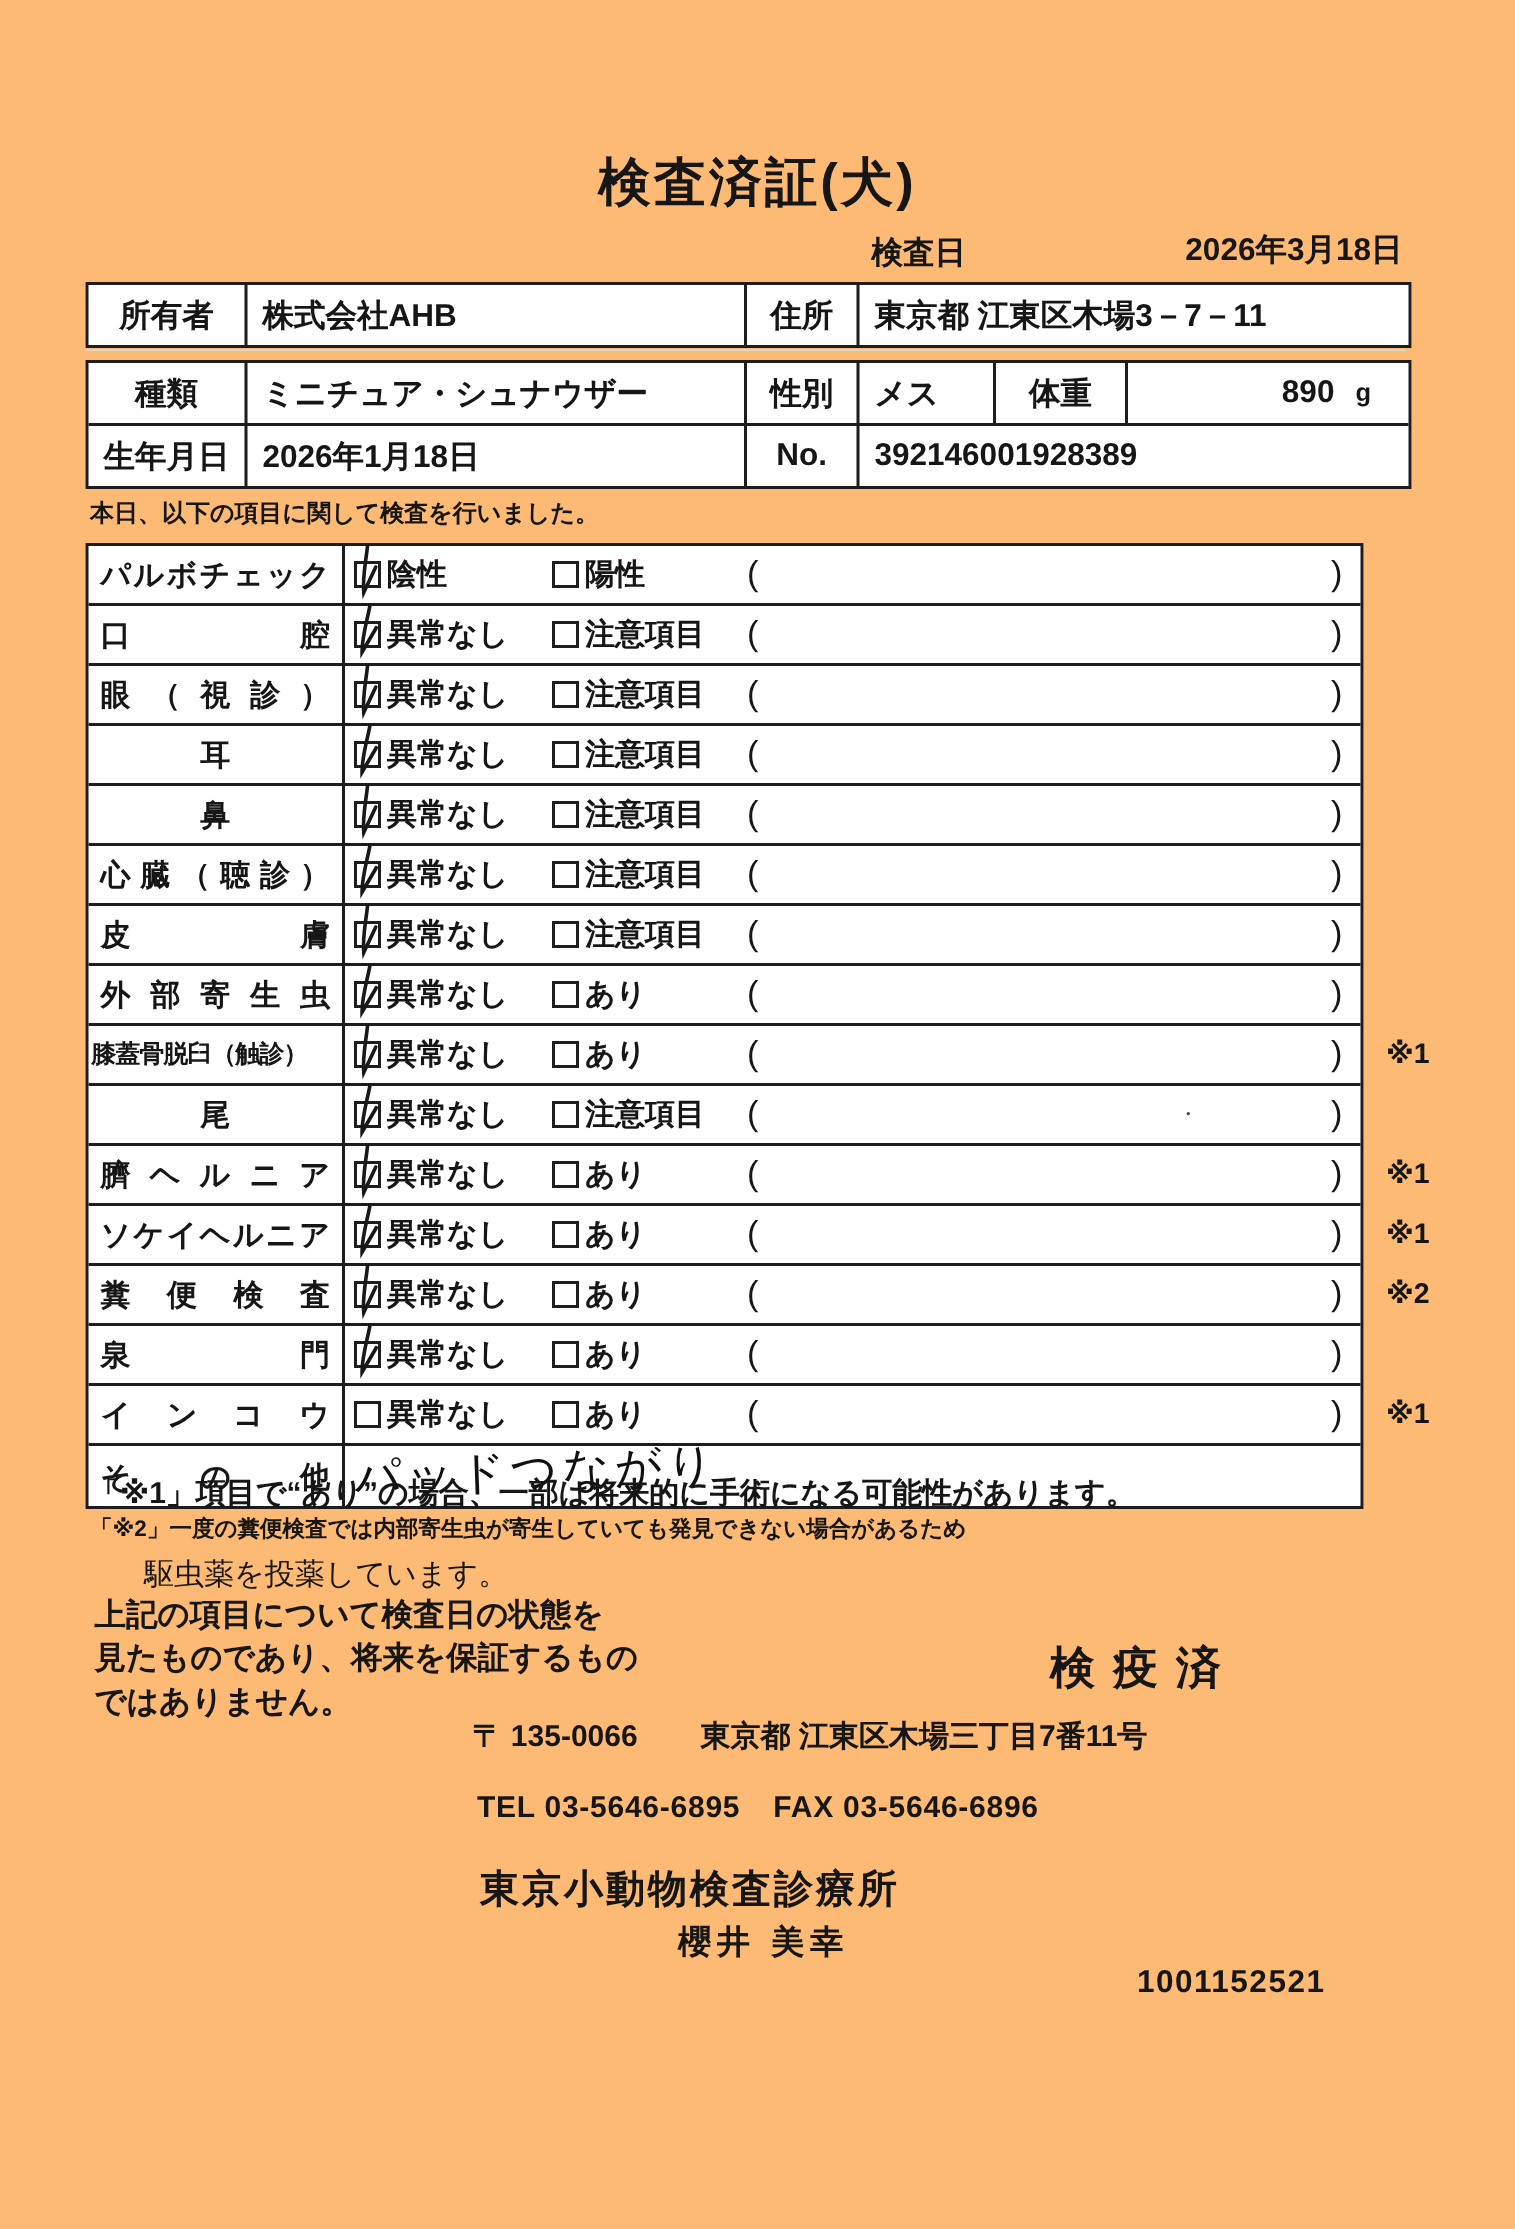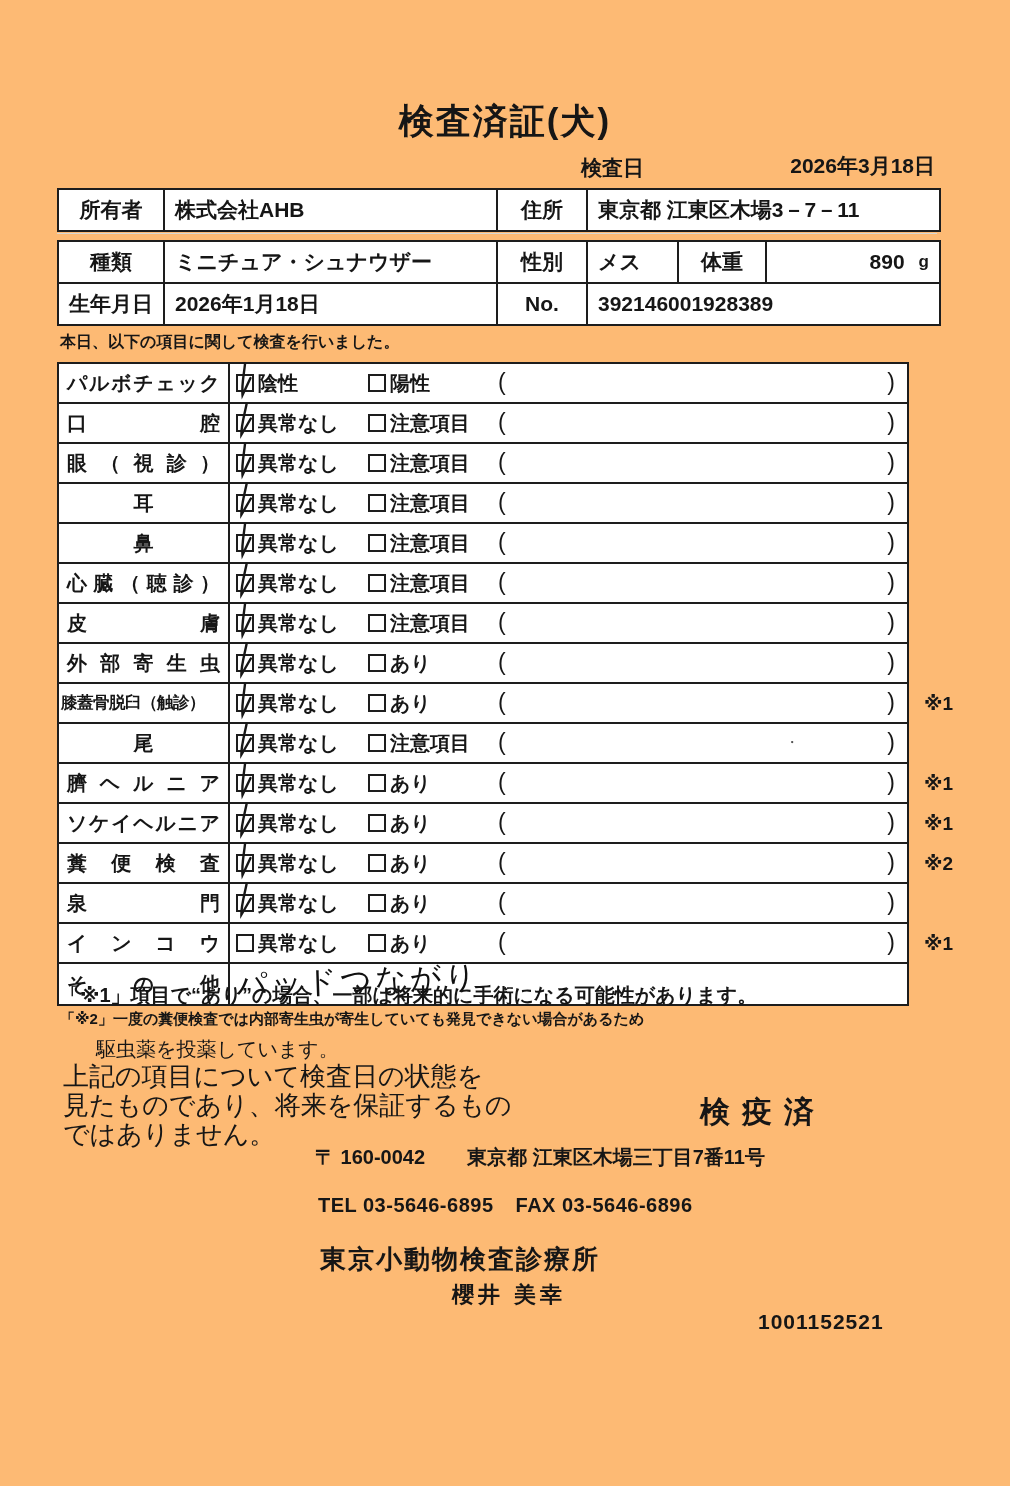--- a/index.html
+++ b/index.html
@@ -16,21 +16,21 @@
   .htable{border:2px solid #1d1d1d;display:flex;background:#fff;}
   .htable .cell{box-sizing:border-box;border-right:2px solid #1d1d1d;display:flex;align-items:center;font-size:21px;font-weight:600;padding:0 10px;}
   .htable .cell:last-child{border-right:none;}
   .cell.lab{justify-content:center;padding:0 4px;}
   .owner-table{top:188px;left:57px;width:880px;height:40px;text-align:right;}
   .pet-table{top:240px;left:57px;width:880px;}
   .pet-row{display:flex;height:40px;border-bottom:2px solid #1d1d1d;}
   .pet-row:last-child{border-bottom:none;}
   .pet-row .cell{box-sizing:border-box;border-right:2px solid #1d1d1d;display:flex;align-items:center;font-size:21px;font-weight:600;padding:0 10px;}
   .pet-row .cell:last-child{border-right:none;}
-  .w-label{width:106px;}.w-wide{width:333px;}.w-mid{width:90px;}.w-sex{width:91px;}.w-weight{width:88px;}
+  .w-label{width:106px;}.w-wide{width:333px;}.w-mid{width:75px;}.w-sex{width:91px;}.w-weight{width:88px;}
   .w-wval{width:172px;justify-content:flex-end;padding-right:18px;}
   .w-noval{width:351px;}
   .unit{font-size:17px;margin-left:14px;font-weight:600;}
   .ghost-line{top:233px;left:57px;width:880px;height:1px;background:#d8d8d4;}
   .intro-line{top:332px;left:60px;font-size:16px;font-weight:600;}
   
   .itable{top:362px;left:57px;width:848px;border:2px solid #1d1d1d;background:#fff;}
   .irow{display:flex;height:38px;border-bottom:2px solid #1d1d1d;box-sizing:content-box;}
   .irow:last-child{border-bottom:none;}
   .item-cell{width:171px;box-sizing:border-box;border-right:2px solid #1d1d1d;display:flex;align-items:center;}
@@ -49,21 +49,21 @@
   .paren{position:absolute;top:50%;transform:translateY(-52%);font-size:23px;font-weight:400;}
   .po{left:268px;}.pc{right:12px;}
   .paren-extra{position:absolute;top:50%;right:108px;transform:translateY(-50%);font-size:14px;color:#4a4a4a;}
   .row-note{position:absolute;top:50%;right:-46px;transform:translateY(-50%);font-size:19px;font-weight:600;width:44px;text-align:right;}
   .other-row{height:40px;}
   .handwriting{position:absolute;left:6px;top:-4px;font-size:31px;font-weight:500;letter-spacing:3px;transform:rotate(-2deg);white-space:nowrap;color:#101010;}
   
   .fn1{top:982px;left:60px;font-size:20px;font-weight:600;}
   .fn2{top:1010px;left:60px;font-size:15px;font-weight:700;}
   .fn3{top:1036px;left:96px;font-size:20px;font-weight:400;}
-  .disclaimer{top:1062px;left:63px;font-size:26px;font-weight:400;line-height:29px;}
+  .disclaimer{top:1062px;left:63px;font-size:21px;font-weight:700;line-height:29px;}
   .stamp{top:1092px;left:700px;font-size:30px;font-weight:600;letter-spacing:12px;}
   .addr-line{top:1144px;left:315px;font-size:20px;font-weight:600;}
   .addr-line .gap{display:inline-block;width:42px;}
   .tel-line{top:1194px;left:318px;font-size:20px;font-weight:600;letter-spacing:0.5px;}
   .tel-line .gap{display:inline-block;width:22px;}
   .clinic-name{top:1242px;left:320px;font-size:26px;font-weight:600;letter-spacing:2px;}
   .examiner{top:1280px;left:452px;font-size:22px;font-weight:600;letter-spacing:4px;}
   .serial{top:1310px;left:758px;font-size:21px;font-weight:600;letter-spacing:1px;}
 </style>
 </head>
@@ -516,21 +516,21 @@
 
   <div class="abs disclaimer">
     <div>上記の項目について検査日の状態を</div>
     <div>見たものであり、将来を保証するもの</div>
     <div>ではありません。</div>
   </div>
 
   <div class="abs stamp">検疫済</div>
 
   <div class="abs addr-line">
-    <span>〒 160-0042</span><span class="gap"></span><span>東京都 江東区木場三丁目7番11号</span>
+    <span>〒 135-0066</span><span class="gap"></span><span>東京都 江東区木場三丁目7番11号</span>
   </div>
 
   <div class="abs tel-line">
     <span>TEL 03-5646-6895</span><span class="gap"></span><span>FAX 03-5646-6896</span>
   </div>
 
   <div class="abs clinic-name">東京小動物検査診療所</div>
   <div class="abs examiner">櫻井 美幸</div>
   <div class="abs serial">1001152521</div>
 

